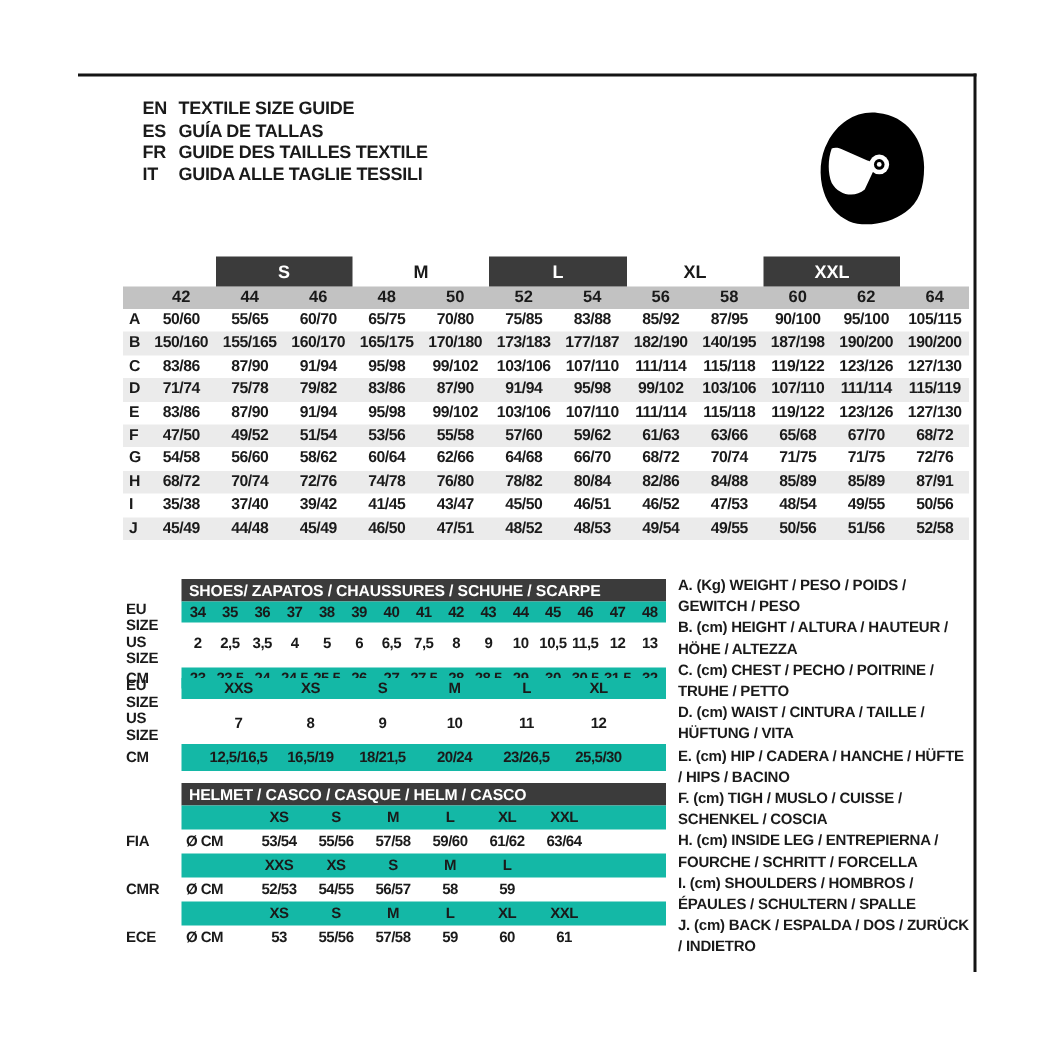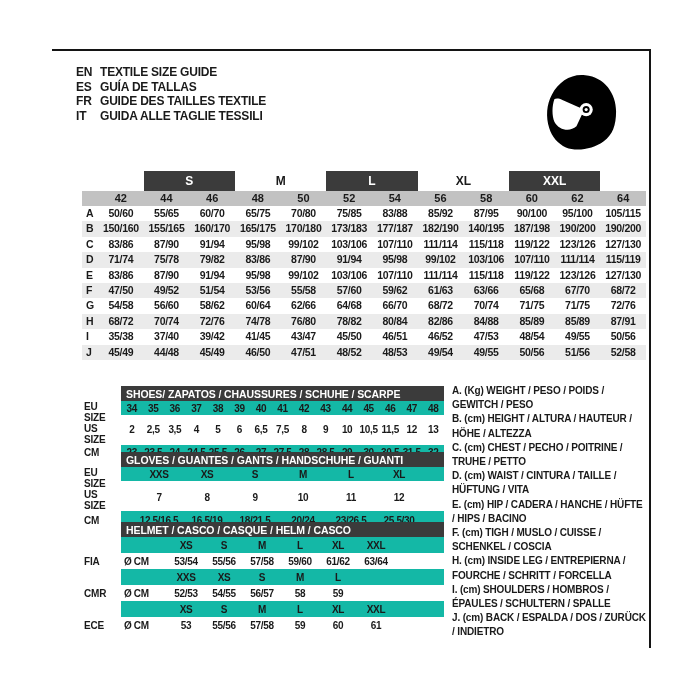--- a/index.html
+++ b/index.html
@@ -2,21 +2,21 @@
 <html><head>
 <meta charset="utf-8">
 <style>
   html,body{margin:0;padding:0;background:#fff;}
   .page{position:relative;width:700px;height:700px;background:#ffffff;overflow:hidden;
         font-family:"Liberation Sans",sans-serif;color:#1a1a1a;}
   .frame-top{position:absolute;left:52px;top:49px;width:599px;height:2px;background:#141414;}
   .frame-right{position:absolute;left:649px;top:49px;width:2px;height:599px;background:#141414;}
 
   
-  .langs{position:absolute;left:76px;top:65px;}
+  .langs{position:absolute;left:95px;top:65px;}
   .lang-row{display:flex;font-weight:bold;font-size:12px;line-height:14.6px;letter-spacing:-0.2px;}
   .lang-code{width:24px;flex:none;}
 
   .helmet-icon{position:absolute;left:536px;top:68px;}
 
   
   .mt{position:absolute;left:82px;top:171px;width:564px;}
   .mt-row{display:grid;grid-template-columns:16px repeat(12,1fr);}
   .mt-groups{height:20px;}
   .mt-group{display:flex;align-items:center;justify-content:center;font-weight:bold;font-size:12px;}
@@ -325,24 +325,20 @@
             <div class="cell">30</div>
             <div class="cell">30,5</div>
             <div class="cell">31,5</div>
             <div class="cell">32</div>
           </div>
         </div>
       </div>
     </div>
   <div class="sub" id="gloves-table" style="top:452px;">
       <div class="sub-row">
-        <div class="sub-label"></div>
-        <div class="sub-body hdrbar" style="height: 15px;">GLOVES / GUANTES / GANTS / HANDSCHUHE / GUANTI</div>
-      </div>
-      <div class="sub-row">
         <div class="sub-label">EU SIZE</div>
         <div class="sub-body stripe-bg" style="height: 14px;">
           <div class="cells" style="grid-template-columns: repeat(6, 48px); margin-left: 14px;">
             <div class="cell">XXS</div>
             <div class="cell">XS</div>
             <div class="cell">S</div>
             <div class="cell">M</div>
             <div class="cell">L</div>
             <div class="cell">XL</div>
           </div>

